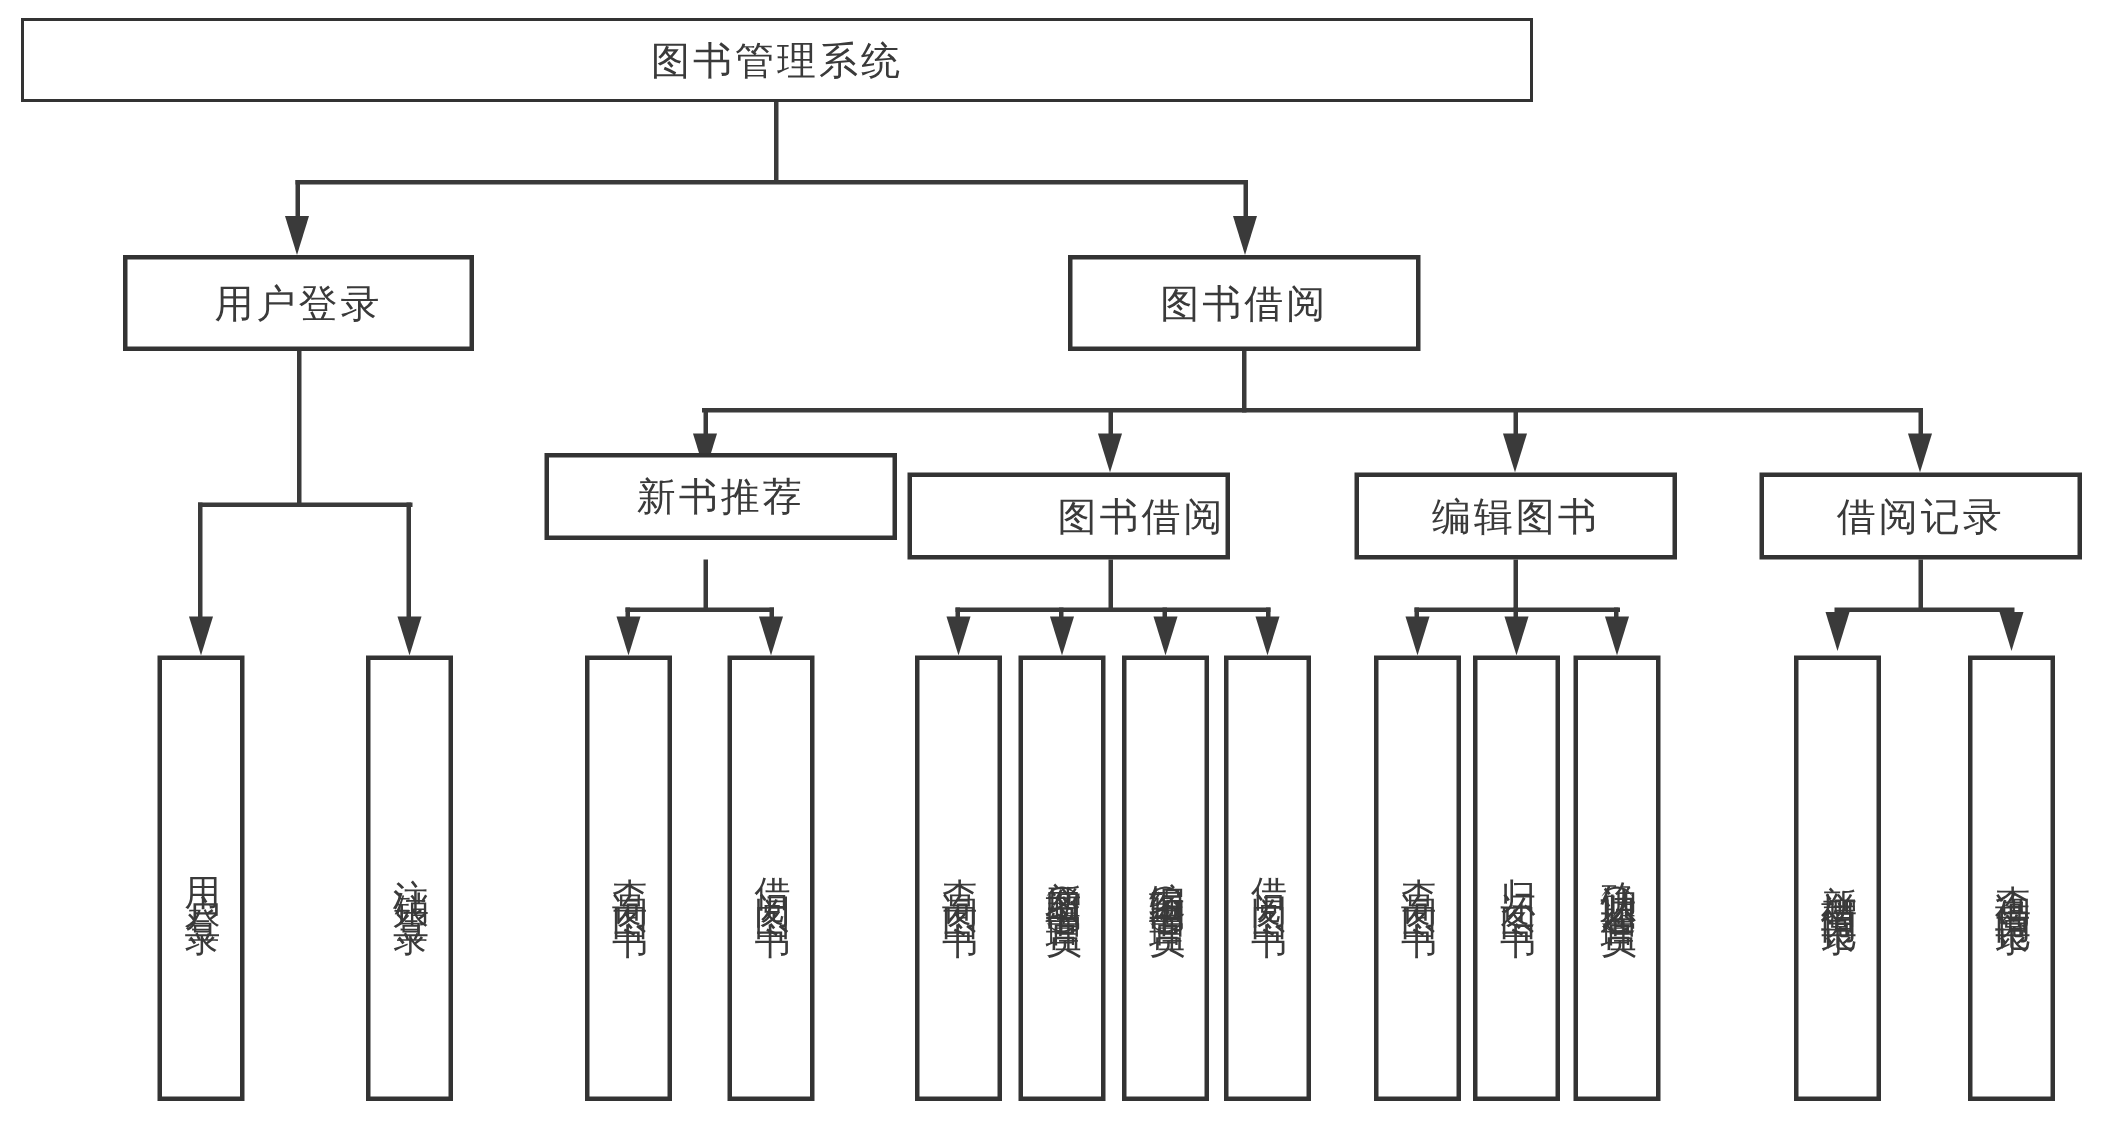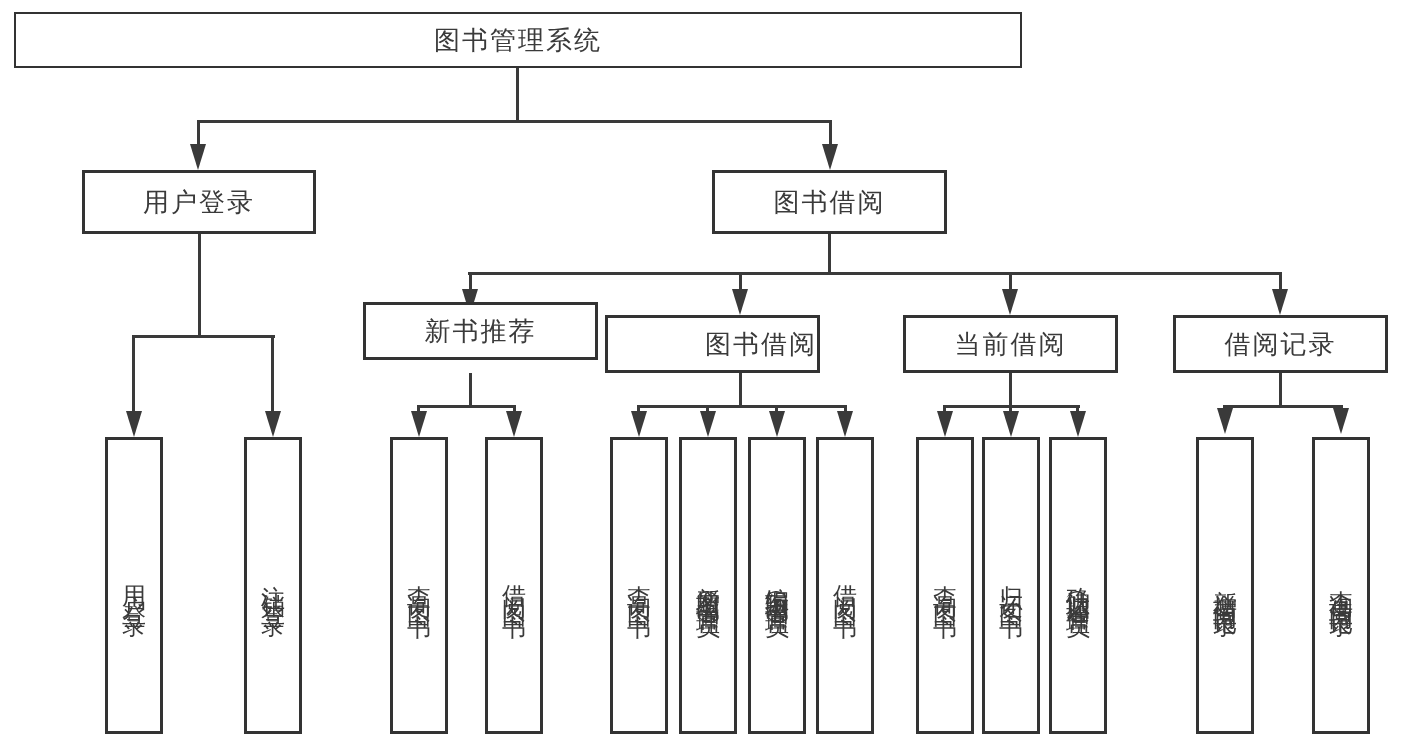--- a/index.html
+++ b/index.html
@@ -71,21 +71,21 @@
   <div class="vline" style="left:1279px;top:272px;height:19px;"></div>
   <div class="arrow" style="left:1272px;top:289px;"></div>
 
   <div class="box" style="left:363px;top:302px;width:235px;height:58px;">
     <span class="hlabel">新书推荐</span>
   </div>
   <div class="box" style="left:605px;top:315px;width:215px;height:58px;justify-content:flex-end;">
     <span class="hlabel">图书借阅</span>
   </div>
   <div class="box" style="left:903px;top:315px;width:215px;height:58px;">
-    <span class="hlabel">当前借阅</span>
+    <span class="hlabel">编辑图书</span>
   </div>
   <div class="box" style="left:1173px;top:315px;width:215px;height:58px;">
     <span class="hlabel">借阅记录</span>
   </div>
 
   <div class="vline" style="left:469px;top:373px;height:35px;"></div>
   <div class="hline" style="left:417px;top:405px;width:99px;"></div>
   <div class="vline" style="left:417px;top:405px;height:9px;"></div>
   <div class="arrow" style="left:411px;top:411px;"></div>
   <div class="vline" style="left:513px;top:405px;height:9px;"></div>

